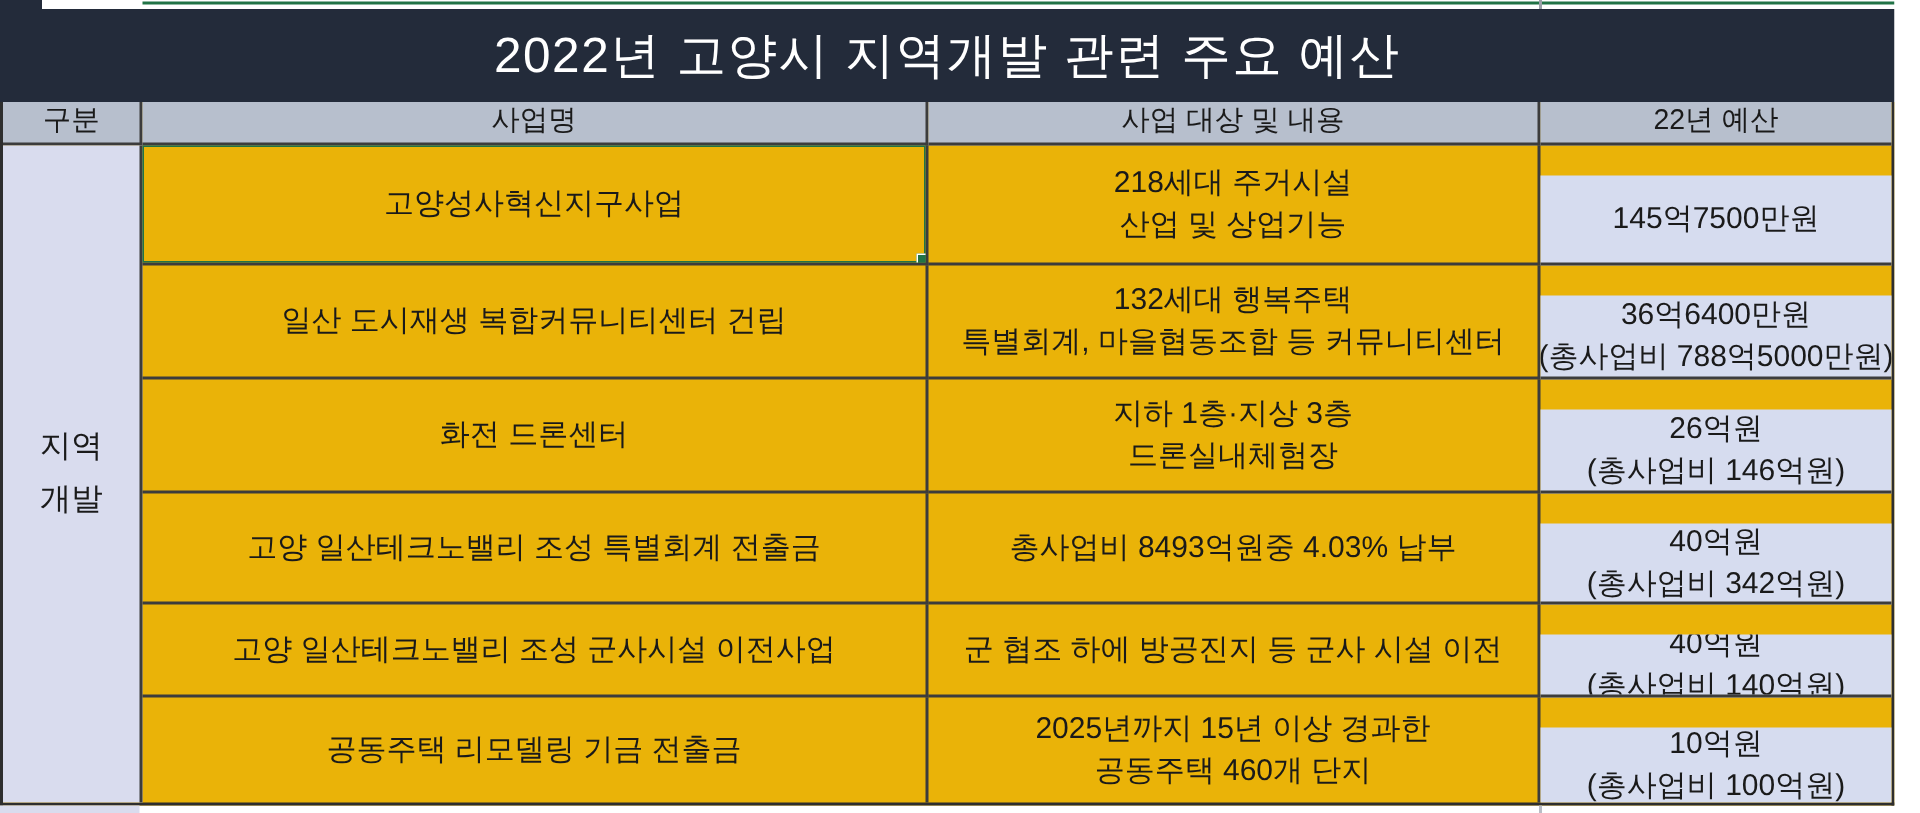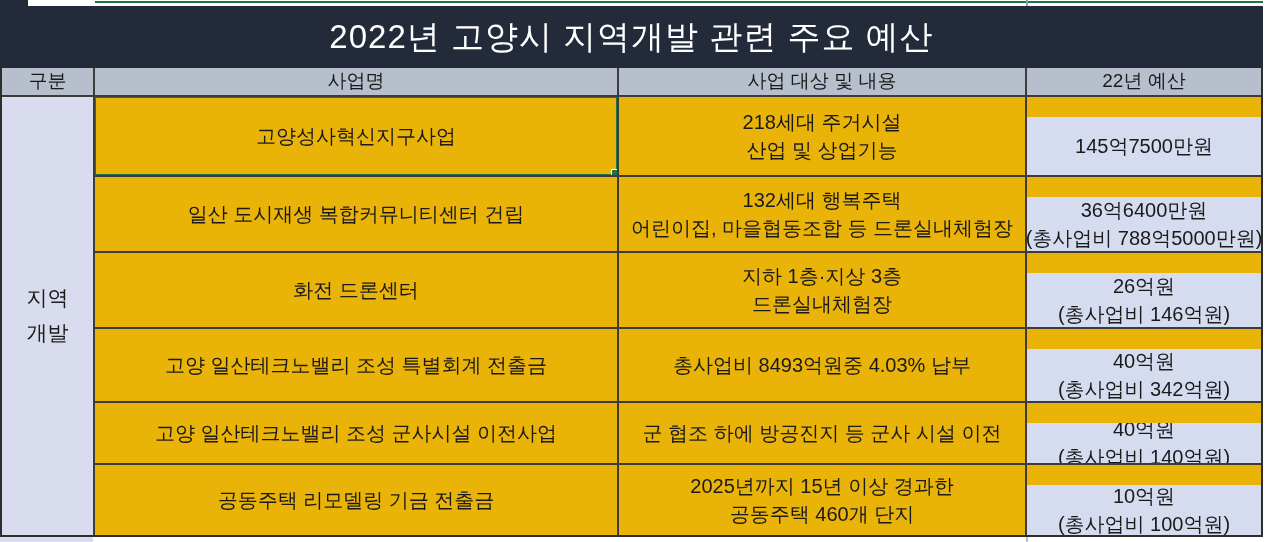--- a/index.html
+++ b/index.html
@@ -97,21 +97,21 @@
     </div>
     <div class="cell budget-cell last-col c4 r1">
       <div>145억7500만원</div>
     </div>
 
     <div class="cell name-cell c2 r2">
       <span>일산 도시재생 복합커뮤니티센터 건립</span>
     </div>
     <div class="cell c3 r2">
       <div>132세대 행복주택</div>
-      <div>어린이집, 마을협동조합 등 드론실내체험장</div>
+      <div>특별회계, 마을협동조합 등 커뮤니티센터</div>
     </div>
     <div class="cell budget-cell last-col c4 r2">
       <div>36억6400만원</div>
       <div>(총사업비 788억5000만원)</div>
     </div>
 
     <div class="cell name-cell c2 r3">
       <span>화전 드론센터</span>
     </div>
     <div class="cell c3 r3">

